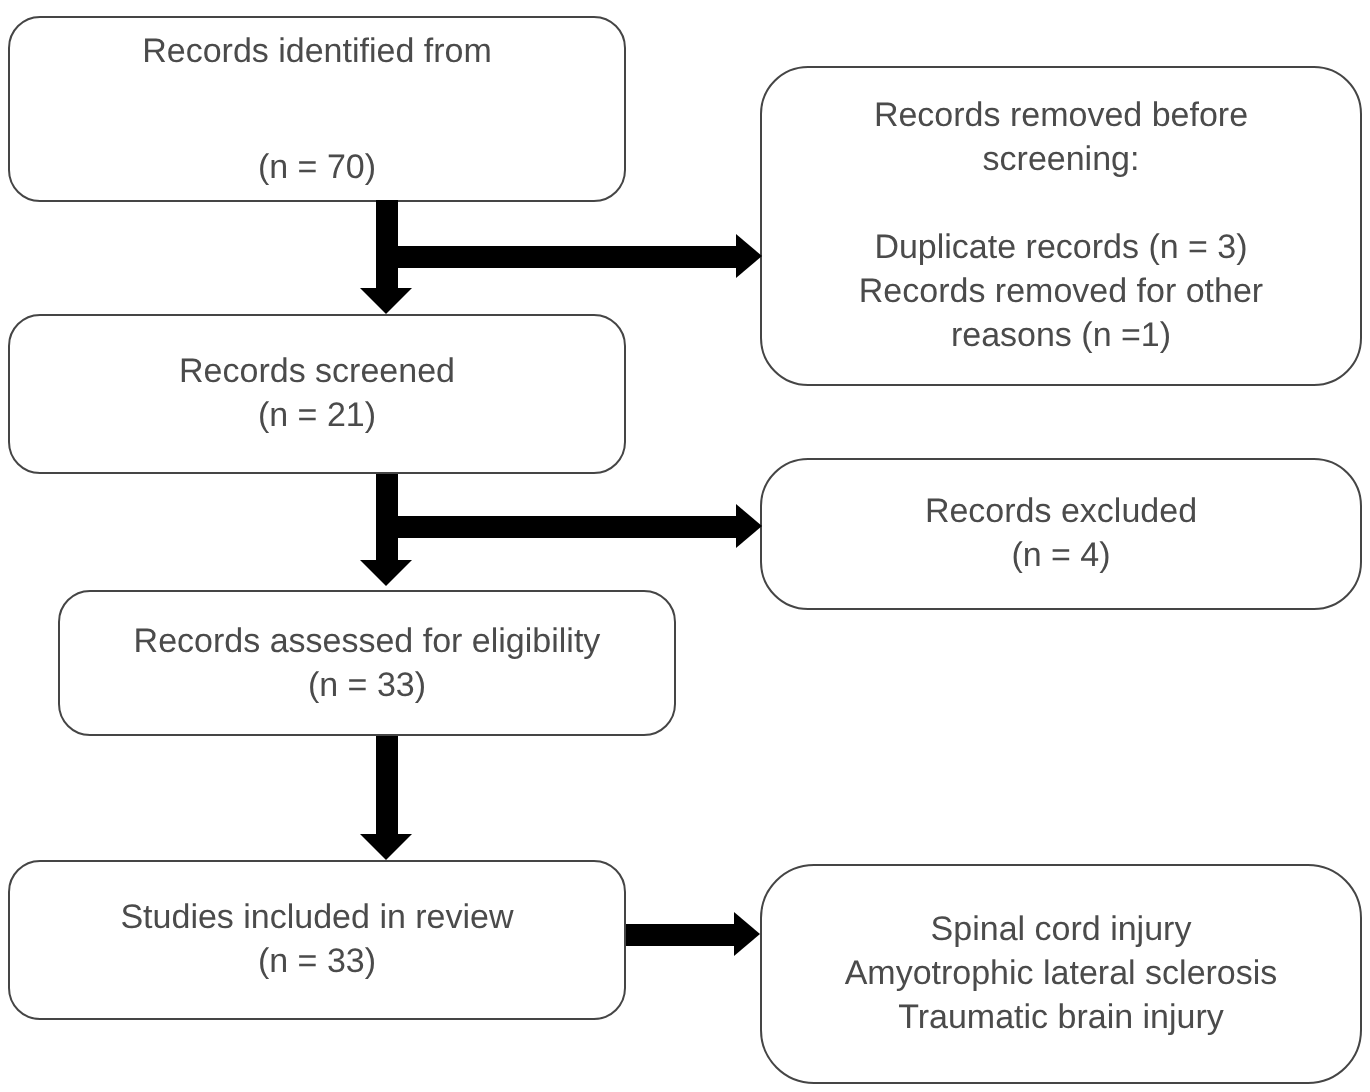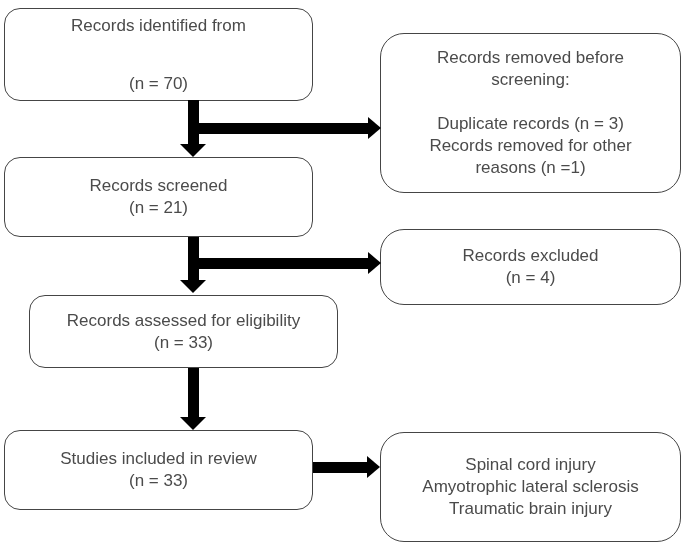--- a/index.html
+++ b/index.html
@@ -75,21 +75,21 @@
       <div class="line">Duplicate records (n = 3)</div>
       <div class="line">Records removed for other</div>
       <div class="line">reasons (n =1)</div>
     </div>
 
   <div class="box right-col" style="left:380px; top:229px; width:301px; height:76px;justify-content:center;">
       <div class="line">Records excluded</div>
       <div class="line">(n = 4)</div>
     </div>
 
-  <div class="box right-col" style="left:380px; top:432px; width:301px; height:110px;">
+  <div class="box right-col" style="left:380px; top:432px; width:301px; height:110px;border-radius:27px;">
       <div class="line">Spinal cord injury</div>
       <div class="line">Amyotrophic lateral sclerosis</div>
       <div class="line">Traumatic brain injury</div>
     </div>
 
   <div>
     <div class="shaft" style="left:188px; top:100px; width:11px; height:45px;"></div>
     <div class="head-down" style="left:180px; top:144px;"></div>
   </div>
 

